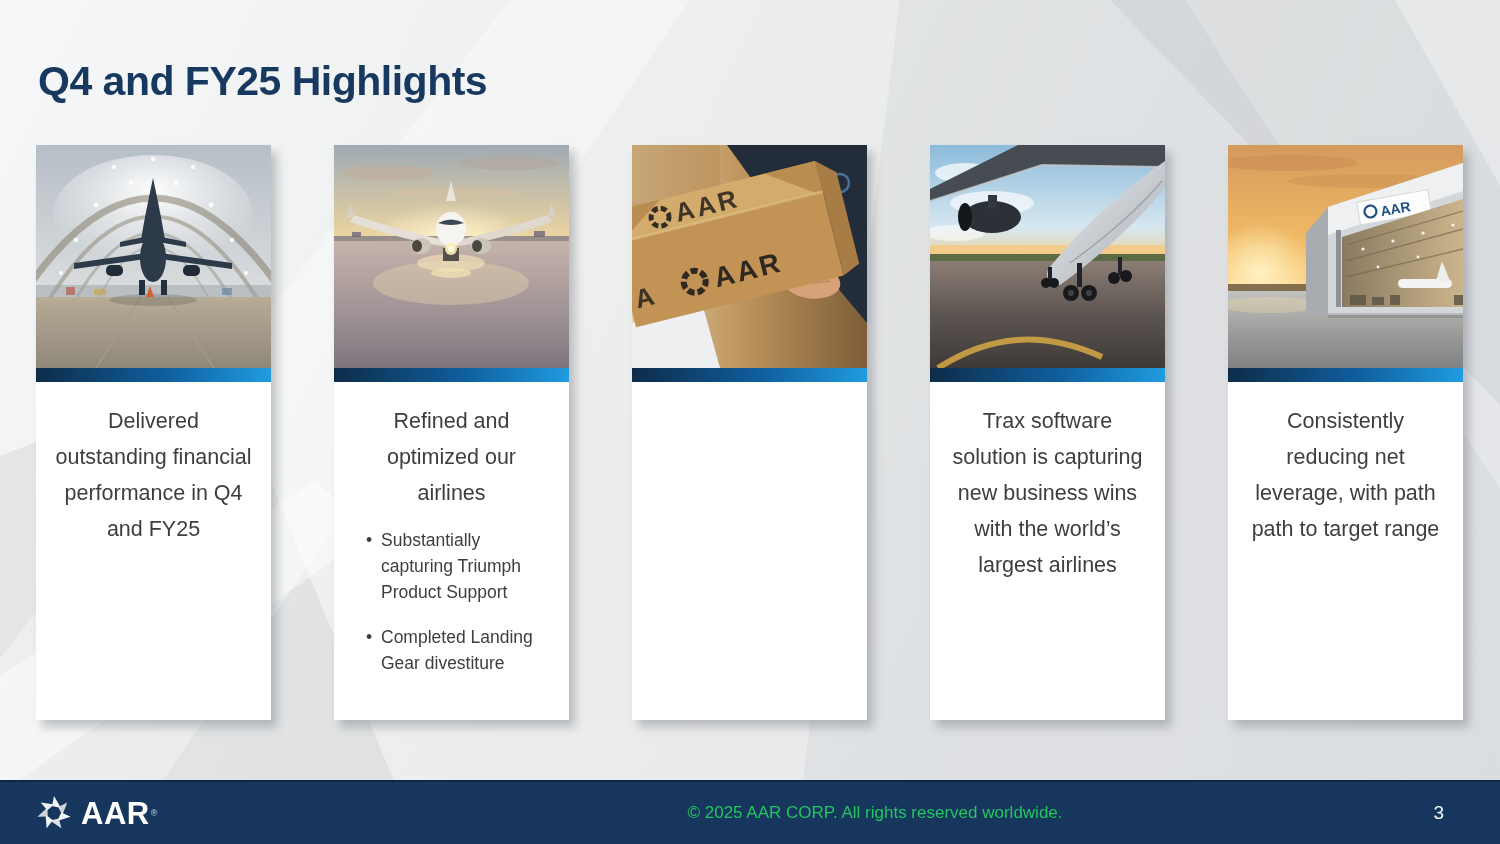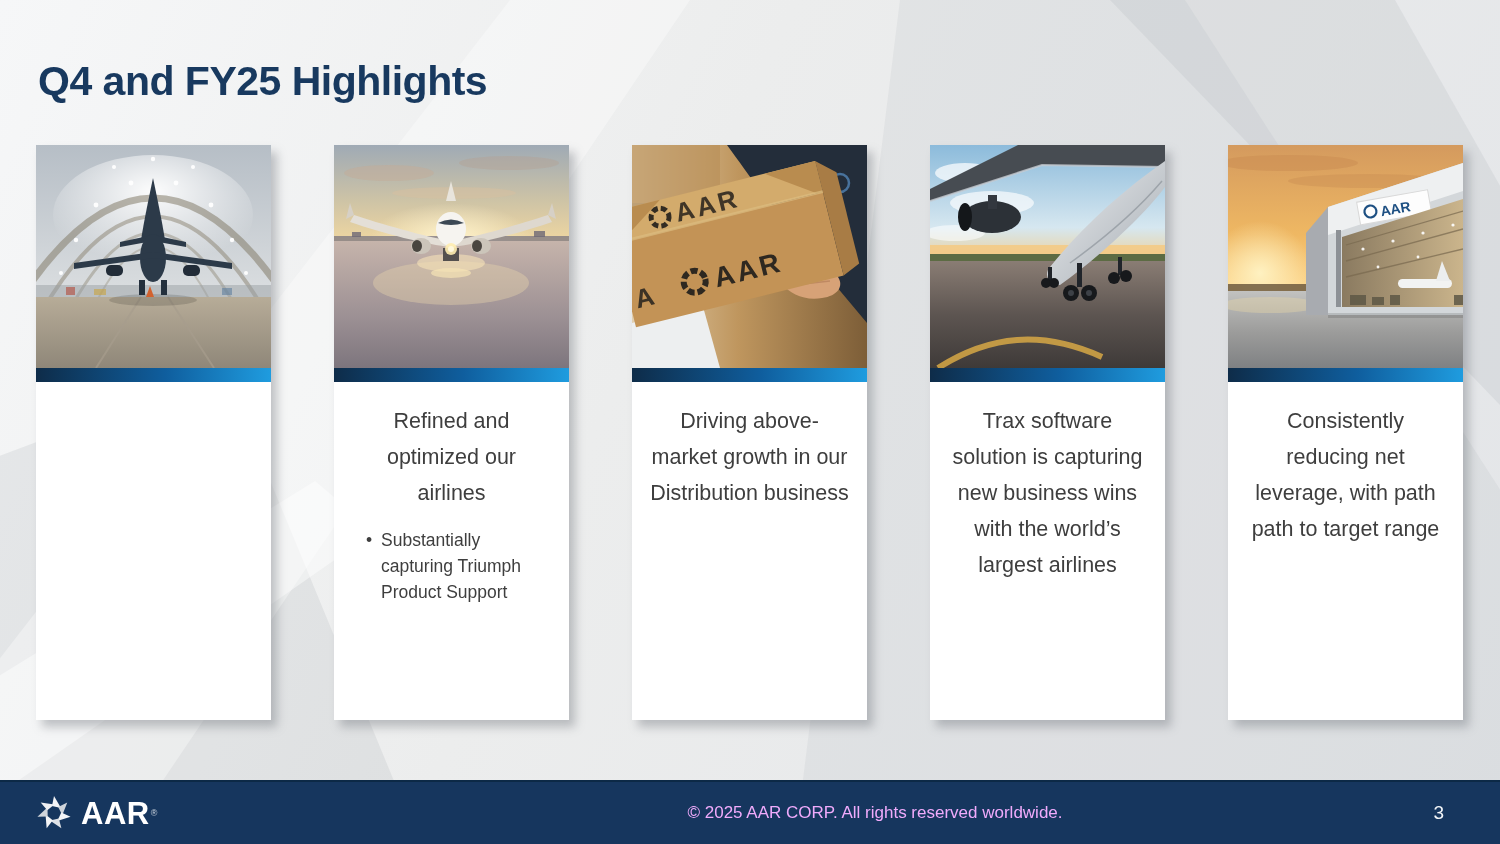--- a/index.html
+++ b/index.html
@@ -36,21 +36,21 @@
   .bullets li::before{content:"\2022";position:absolute;left:0;top:0;color:#3e3e3e;}
 
   .footer{position:absolute;left:0;right:0;bottom:0;height:62px;background:#16365e;
     border-top:2px solid #0c2946;}
   .footer-logo{position:absolute;left:34px;top:50%;transform:translateY(-50%);
     display:flex;align-items:center;}
   .footer-logo svg{display:block;margin-right:7px;}
   .logo-word{color:#ffffff;font-size:31px;font-weight:bold;letter-spacing:.5px;line-height:1;}
   .logo-reg{color:#cdd5df;font-size:9px;vertical-align:14px;margin-left:1px;}
   .copyright{position:absolute;left:57%;top:50%;transform:translate(-50%,-50%);
-    color:#f0abfc;font-size:17px;white-space:nowrap;padding-left:40px;}
+    color:#22c55e;font-size:17px;white-space:nowrap;padding-left:40px;}
   .page-number{position:absolute;right:56px;top:50%;transform:translateY(-50%);
     color:#f2f5f8;font-size:19px;}
   svg text{font-family:"Liberation Sans","DejaVu Sans",sans-serif;}
 </style>
 </head>
 <body>
 
 <div class="slide">
 
   <div class="bg-shape bg-s1"></div>
@@ -114,20 +114,23 @@
             <path d="M38,118 L117,107 L196,118 L196,124 L117,113 L38,124 Z"></path>
             <rect x="70" y="120" width="17" height="11" rx="5" fill="#222c38"></rect>
             <rect x="147" y="120" width="17" height="11" rx="5" fill="#222c38"></rect>
             <rect x="103" y="135" width="6" height="15" fill="#24303d"></rect>
             <rect x="125" y="135" width="6" height="15" fill="#24303d"></rect>
           </g>
           <polygon points="110,152 114,141 118,152" fill="#d2622f"></polygon>
         </svg>
       </div>
       <div class="accent-bar"></div>
+      <div class="card-body">
+        <p class="card-heading">Delivered outstanding financial performance in Q4 and FY25</p>
+      </div>
     </div>
 
     <div class="card">
       <div class="photo">
         <svg viewBox="0 0 235 223" preserveAspectRatio="none">
           <defs>
             <linearGradient id="p2sky" x1="0" y1="0" x2="0" y2="1">
               <stop offset="0" stop-color="#9faab5"></stop>
                 <stop offset="0.55" stop-color="#cdc3a6"></stop>
                 <stop offset="1" stop-color="#f2d8a0"></stop>
@@ -170,20 +173,21 @@
             <circle cx="117" cy="104" r="3" fill="#fff8dc"></circle>
           </g>
           <ellipse cx="117" cy="128" rx="20" ry="5" fill="#f5e3b5" opacity="0.7"></ellipse>
         </svg>
       </div>
       <div class="accent-bar"></div>
       <div class="card-body">
         <p class="card-heading">Refined and optimized our airlines</p>
         <ul class="bullets">
           <li>Substantially capturing Triumph Product Support</li>
+          <li>Completed Landing Gear divestiture</li>
         </ul>
       </div>
     </div>
 
     <div class="card">
       <div class="photo">
         <svg viewBox="0 0 235 223" preserveAspectRatio="none">
           <defs>
             <linearGradient id="p3bg" x1="0" y1="0" x2="1" y2="0">
               <stop offset="0" stop-color="#e2d0b1"></stop>
@@ -208,23 +212,20 @@
             <rect x="-12" y="70" width="214" height="3" fill="#dcbc80" opacity="0.7"></rect>
             <circle cx="38" cy="57" r="9" fill="none" stroke="#332c22" stroke-width="5" stroke-dasharray="6 3"></circle>
             <text x="54" y="66" font-size="26" font-weight="bold" letter-spacing="3" fill="#332c22" opacity="0.92">AAR</text>
             <circle cx="56" cy="128" r="11" fill="none" stroke="#2e2820" stroke-width="6" stroke-dasharray="7 3"></circle>
             <text x="76" y="139" font-size="28" font-weight="bold" letter-spacing="3" fill="#2e2820">AAR</text>
             <text x="-6" y="140" font-size="26" font-weight="bold" fill="#2e2820" opacity="0.9">A</text>
           </g>
         </svg>
       </div>
       <div class="accent-bar"></div>
-      <div class="card-body">
-        <p class="card-heading">Driving above-market growth in our Distribution business</p>
-      </div>
     </div>
 
     <div class="card">
       <div class="photo">
         <svg viewBox="0 0 235 223" preserveAspectRatio="none">
           <defs>
             <linearGradient id="p4sky" x1="0" y1="0" x2="0" y2="1">
               <stop offset="0" stop-color="#8cbbdb"></stop>
                 <stop offset="0.7" stop-color="#d6e7f0"></stop>
                 <stop offset="1" stop-color="#f0cf92"></stop>

